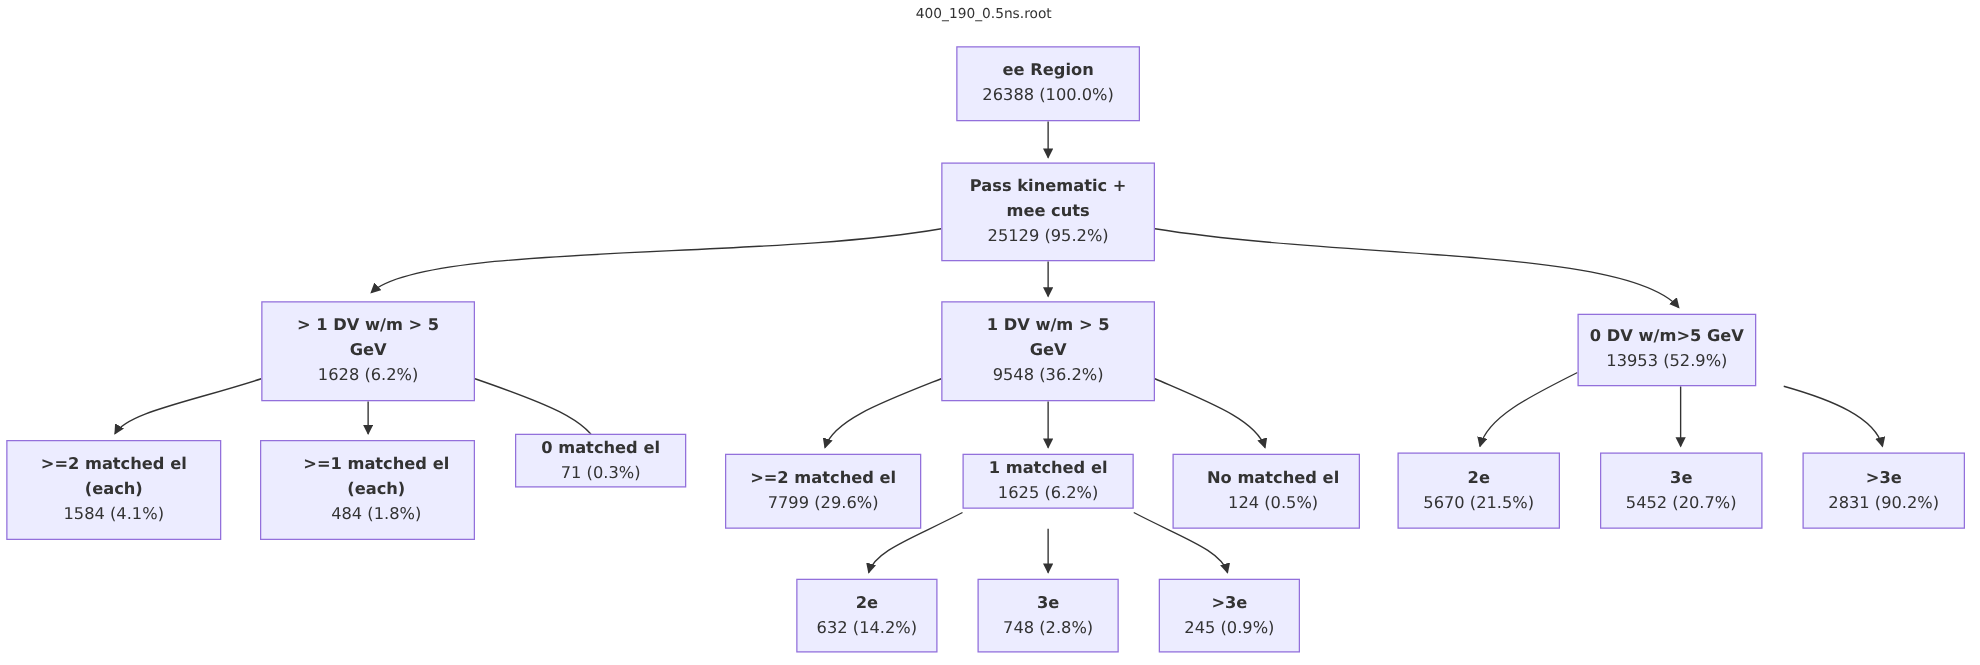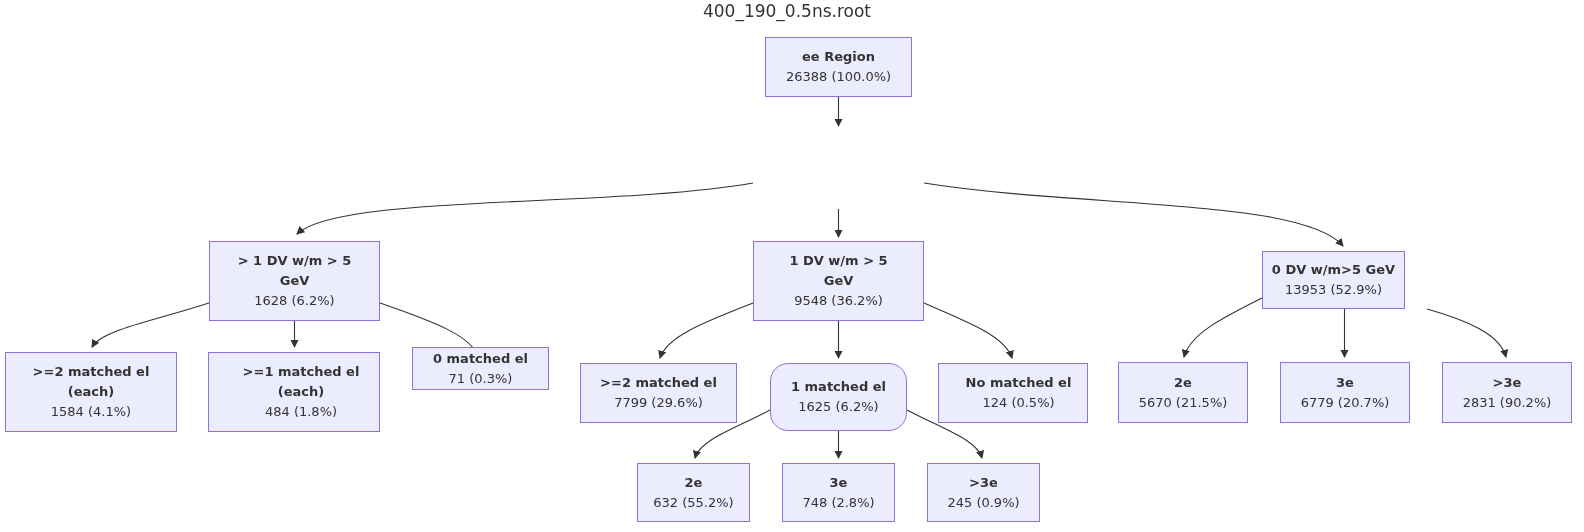--- a/index.html
+++ b/index.html
@@ -14,21 +14,21 @@
     width:1584px;height:532px;
     background:#ffffff;
     font-family:"DejaVu Sans","Liberation Sans",sans-serif;
     color:var(--text);
     overflow:hidden;
   }
   .title{
     position:absolute;
     left:787px;top:3px;
     transform:translateX(-50%);
-    font-size:17px;
+    font-size:11px;
     line-height:16px;
     white-space:nowrap;
     color:var(--text);
   }
   .edges{position:absolute;left:0;top:0;}
   .edge{stroke:var(--edge);fill:none;stroke-width:1.1px;}
   .arrowhead{fill:var(--edge);stroke:none;}
   .node{
     position:absolute;
     box-sizing:border-box;
@@ -74,20 +74,25 @@
     <path class="edge" marker-end="url(#arrow)" d="M770,410 C732,430 700,440 695,458"></path>
     <path class="edge" marker-end="url(#arrow)" d="M838.5,423 L838.5,458"></path>
     <path class="edge" marker-end="url(#arrow)" d="M907,410 C945,430 977,440 982,458"></path>
   </svg>
 
   <div class="node" style="left:765px;top:37px;width:147px;height:60px;">
     <div class="lbl">ee Region</div>
     <div class="cnt">26388 (100.0%)</div>
   </div>
 
+  <div class="node" style="left:753px;top:130px;width:171px;height:79px;">
+    <div class="lbl">Pass kinematic +</div>
+    <div class="lbl">mee cuts</div>
+    <div class="cnt">25129 (95.2%)</div>
+  </div>
 
   <div class="node" style="left:209px;top:241px;width:171px;height:80px;">
     <div class="lbl">&gt; 1 DV w/m &gt; 5</div>
     <div class="lbl">GeV</div>
     <div class="cnt">1628 (6.2%)</div>
   </div>
 
   <div class="node" style="left:753px;top:241px;width:171px;height:80px;">
     <div class="lbl">1 DV w/m &gt; 5</div>
     <div class="lbl">GeV</div>
@@ -114,48 +119,48 @@
   <div class="node" style="left:412px;top:347px;width:137px;height:43px;">
     <div class="lbl">0 matched el</div>
     <div class="cnt">71 (0.3%)</div>
   </div>
 
   <div class="node" style="left:580px;top:363px;width:157px;height:60px;">
     <div class="lbl">&gt;=2 matched el</div>
     <div class="cnt">7799 (29.6%)</div>
   </div>
 
-  <div class="node" style="left:770px;top:363px;width:137px;height:68px;border-radius:18px;">
+  <div class="node" style="left:770px;top:363px;width:137px;height:44px;">
     <div class="lbl">1 matched el</div>
     <div class="cnt">1625 (6.2%)</div>
   </div>
 
   <div class="node" style="left:938px;top:363px;width:150px;height:60px;padding-left:11px;">
     <div class="lbl">No matched el</div>
     <div class="cnt">124 (0.5%)</div>
   </div>
 
   <div class="node" style="left:1118px;top:362px;width:130px;height:61px;">
     <div class="lbl">2e</div>
     <div class="cnt">5670 (21.5%)</div>
   </div>
 
   <div class="node" style="left:1280px;top:362px;width:130px;height:61px;">
     <div class="lbl">3e</div>
-    <div class="cnt">6779 (20.7%)</div>
+    <div class="cnt">5452 (20.7%)</div>
   </div>
 
   <div class="node" style="left:1442px;top:362px;width:130px;height:61px;">
     <div class="lbl">&gt;3e</div>
     <div class="cnt">2831 (90.2%)</div>
   </div>
 
   <div class="node" style="left:637px;top:463px;width:113px;height:59px;">
     <div class="lbl">2e</div>
-    <div class="cnt">632 (55.2%)</div>
+    <div class="cnt">632 (14.2%)</div>
   </div>
 
   <div class="node" style="left:782px;top:463px;width:113px;height:59px;">
     <div class="lbl">3e</div>
     <div class="cnt">748 (2.8%)</div>
   </div>
 
   <div class="node" style="left:927px;top:463px;width:113px;height:59px;">
     <div class="lbl">&gt;3e</div>
     <div class="cnt">245 (0.9%)</div>

